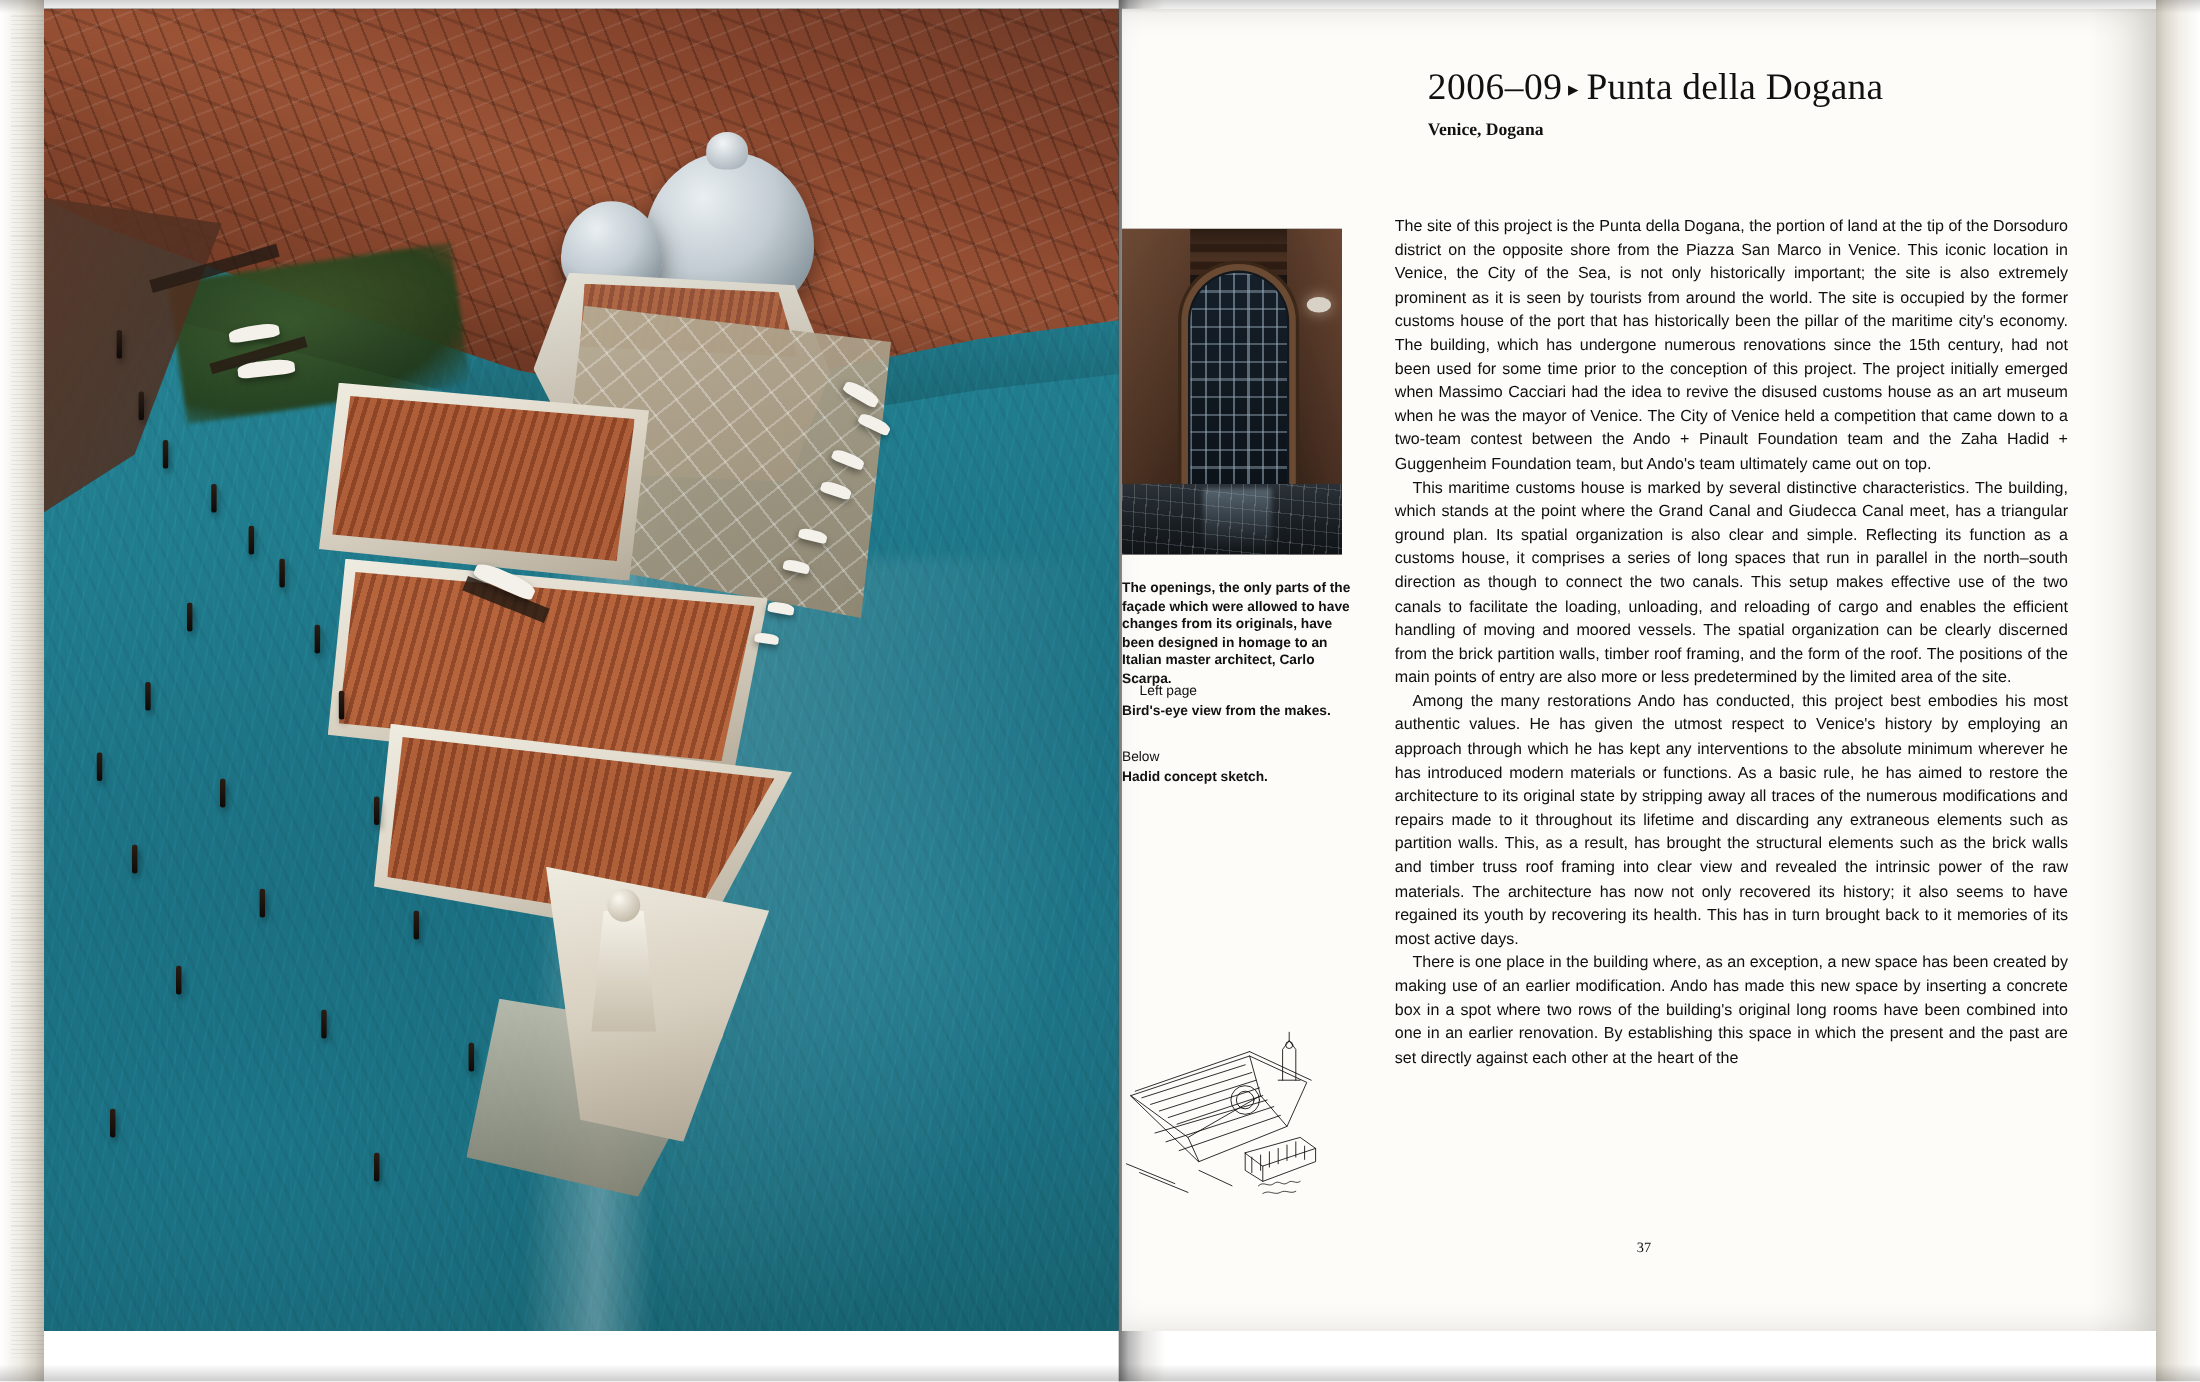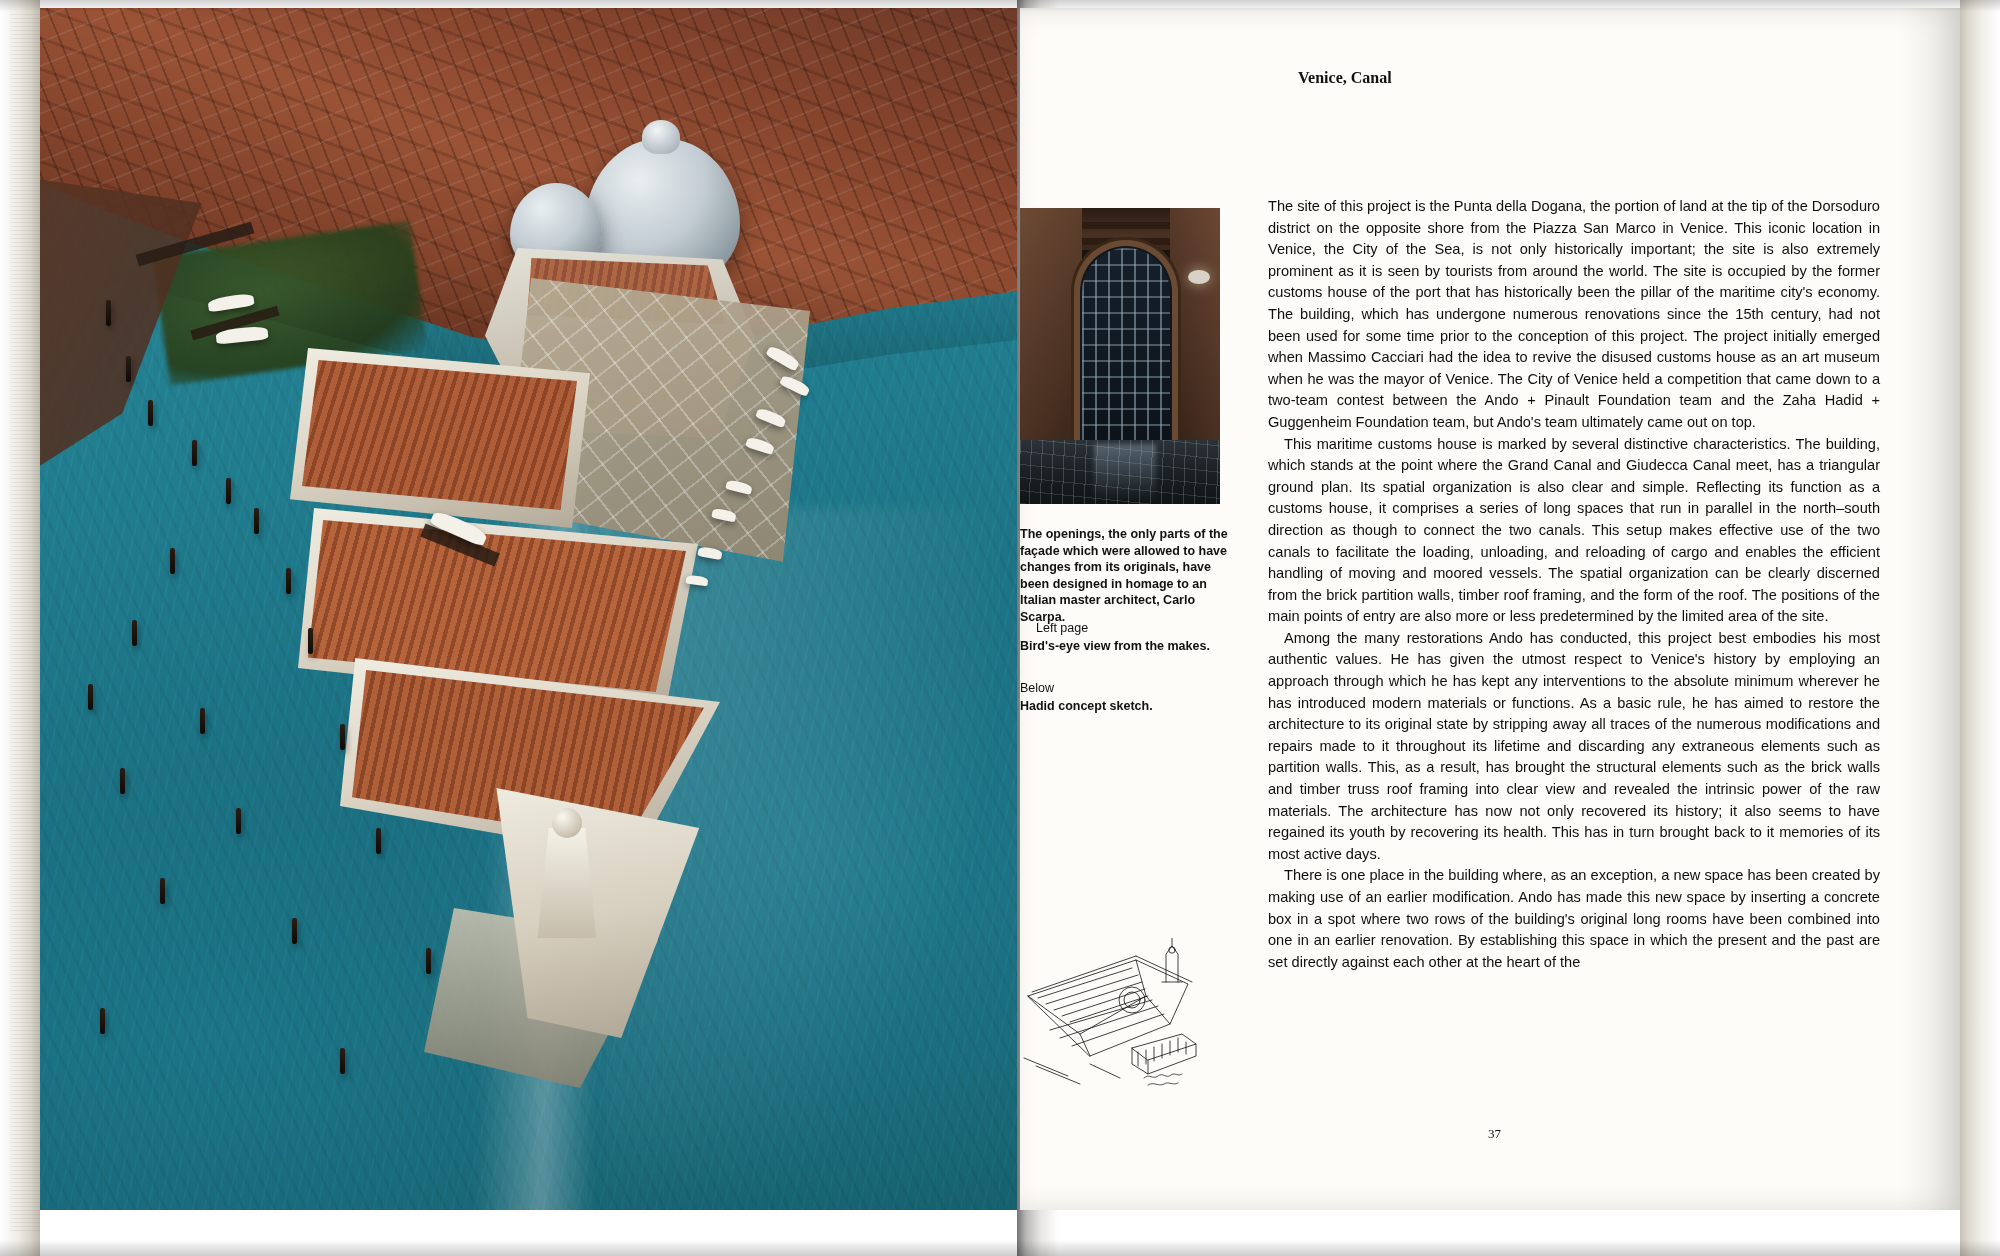--- a/index.html
+++ b/index.html
@@ -484,21 +484,24 @@
 
   <div class="page-edge-left">
     <div class="page-edge-left-lines"></div>
   </div>
 
   <div id="gutter"></div>
 
   <div id="right-page">
 
     <div id="title-block">
-      <div class="subtitle">Venice, Canal</div>
+      <div class="title-line">
+        <span class="year">2006–09</span><span class="triangle-sep">▸</span><span>Punta della Dogana</span>
+      </div>
+      <div class="subtitle">Venice, Dogana</div>
     </div>
 
     <div id="photo-col">
 
       <div id="interior-photo">
         <div class="ph-ceiling"></div>
         <div class="ph-beam" style="left:0; top:14px; width:200px;"></div>
         <div class="ph-beam" style="left:0; top:30px; width:200px;"></div>
         <div class="ph-wall-left"></div>
         <div class="ph-wall-right"></div>

